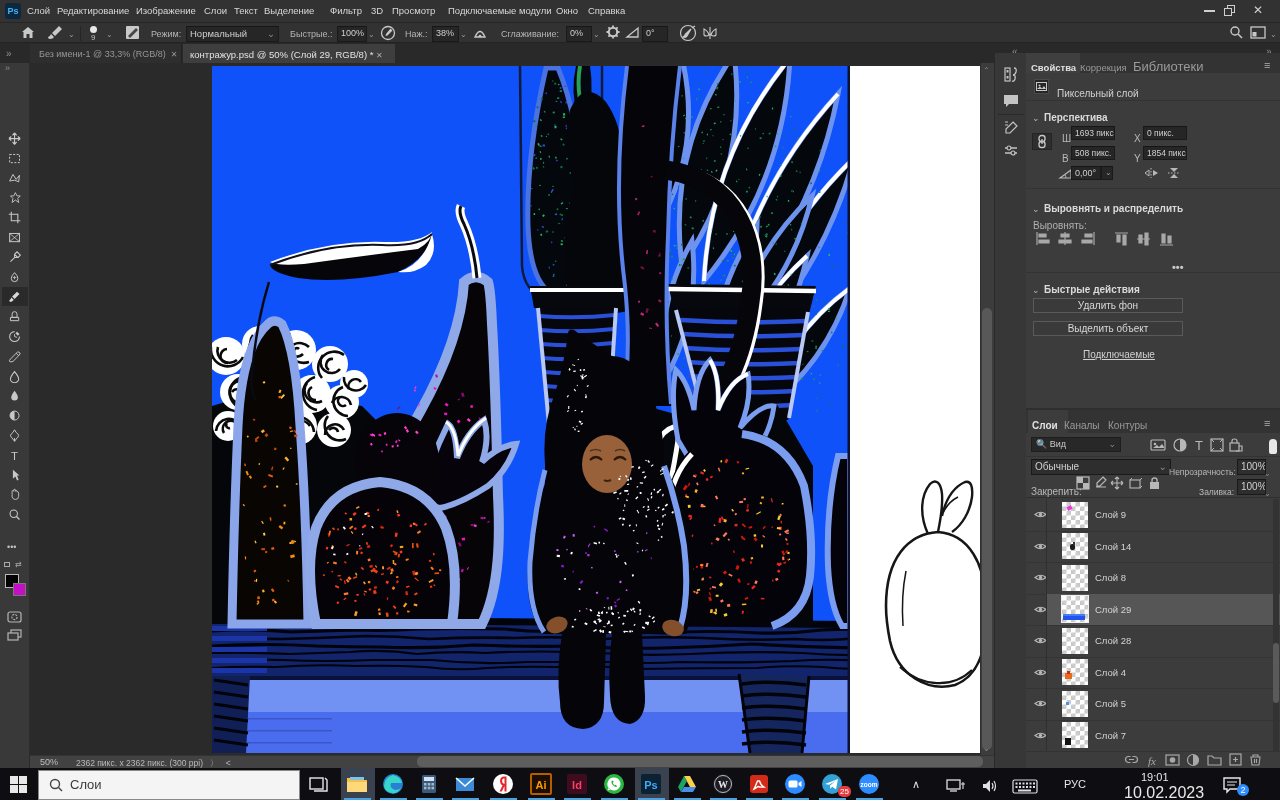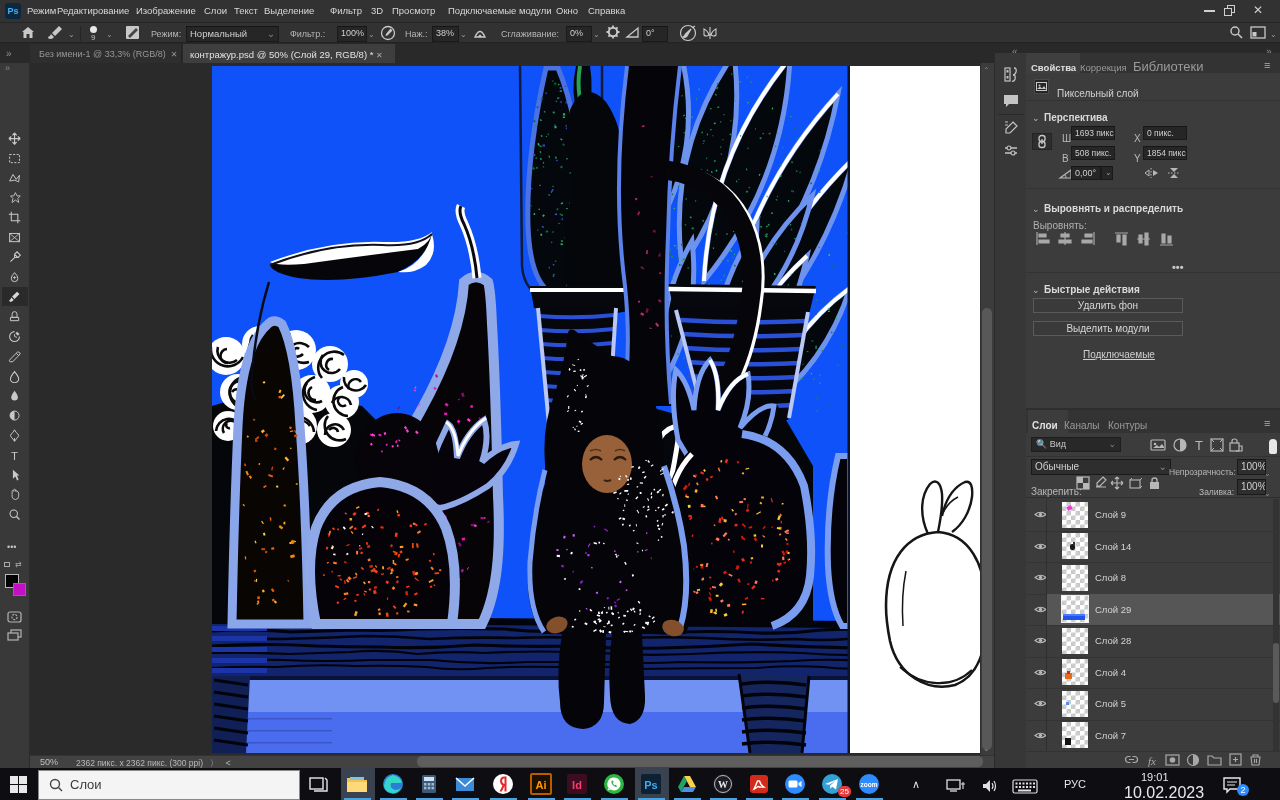--- a/index.html
+++ b/index.html
@@ -3,21 +3,21 @@
 *{margin:0;padding:0;box-sizing:border-box}
 body{width:1280px;height:800px;overflow:hidden;font-family:"Liberation Sans",sans-serif;background:#282828;position:relative}
 .a{position:absolute}
 .tx{white-space:nowrap}
 .chk{background-color:#fff;background-image:linear-gradient(45deg,#c8c8c8 25%,transparent 25%,transparent 75%,#c8c8c8 75%),linear-gradient(45deg,#c8c8c8 25%,transparent 25%,transparent 75%,#c8c8c8 75%);background-size:9px 9px;background-position:0 0,4.5px 4.5px}
 .ddb{background:#262626;border:1px solid #1a1a1a;border-top-color:#161616;color:#cfcfcf;font-size:9px;line-height:13px;padding:0 3px;white-space:nowrap;overflow:hidden}
 svg{display:block}
 </style></head><body>
 <div class="a" style="left:0;top:0;width:1280px;height:22px;background:#323232">
     <div class="a" style="left:5px;top:3px;width:16px;height:16px;background:#0b2840;border-radius:3px;color:#44b3f5;font-size:9px;font-weight:bold;text-align:center;line-height:16px">Ps</div>
-    <div class="a tx" style="left:27px;top:5px;font-size:9.5px;color:#d8d8d8">Режим</div>
+    <div class="a tx" style="left:27px;top:5px;font-size:9.5px;color:#d8d8d8">Слой</div>
     <div class="a tx" style="left:57px;top:5px;font-size:9.5px;color:#d8d8d8">Редактирование</div>
     <div class="a tx" style="left:136px;top:5px;font-size:9.5px;color:#d8d8d8">Изображение</div>
     <div class="a tx" style="left:204px;top:5px;font-size:9.5px;color:#d8d8d8">Слои</div>
     <div class="a tx" style="left:234px;top:5px;font-size:9.5px;color:#d8d8d8">Текст</div>
     <div class="a tx" style="left:264px;top:5px;font-size:9.5px;color:#d8d8d8">Выделение</div>
     <div class="a tx" style="left:330px;top:5px;font-size:9.5px;color:#d8d8d8">Фильтр</div>
     <div class="a tx" style="left:371px;top:5px;font-size:9.5px;color:#d8d8d8">3D</div>
     <div class="a tx" style="left:392px;top:5px;font-size:9.5px;color:#d8d8d8">Просмотр</div>
     <div class="a tx" style="left:448px;top:5px;font-size:9.5px;color:#d8d8d8">Подключаемые модули</div>
     <div class="a tx" style="left:556px;top:5px;font-size:9.5px;color:#d8d8d8">Окно</div>
@@ -44,21 +44,21 @@
     <div class="a tx" style="left:91px;top:10px;color:#c0c0c0;font-size:8px">9</div>
     <div class="a tx" style="left:106px;top:7px;color:#999;font-size:8px">⌄</div>
     <div class="a" style="left:124px;top:0px;width:18px;height:20px">
       <svg width="18" height="20">
         <rect x="2" y="3" width="13" height="13" rx="1" fill="#c8c8c8"></rect>
         <path d="M4,13 L12,5 L14,7 L6,15 Z" fill="#454545"></path>
       </svg>
     </div>
     <div class="a tx" style="left:151px;top:6px;color:#b5b5b5;font-size:9px">Режим:</div>
     <div class="a ddb" style="left:186px;top:3px;width:93px;height:16px;font-size:9.5px">Нормальный<span style="float:right;color:#888">⌄</span></div>
-    <div class="a tx" style="left:290px;top:6px;color:#b5b5b5;font-size:9px">Фильтр.:</div>
+    <div class="a tx" style="left:290px;top:6px;color:#b5b5b5;font-size:9px">Быстрые.:</div>
     <div class="a ddb" style="left:337px;top:3px;width:30px;height:16px">100%</div>
     <div class="a tx" style="left:368px;top:7px;color:#999;font-size:8px">⌄</div>
     <div class="a" style="left:379px;top:0px;width:18px;height:20px">
       <svg width="18" height="20">
         <circle cx="9" cy="10" r="6.5" fill="none" stroke="#c8c8c8" stroke-width="1.3"></circle>
         <path d="M11.5,5.5 L13.5,7.5 L8.5,12.5 L6.5,13 L7,11 Z" fill="#c8c8c8"></path>
       </svg>
     </div>
     <div class="a tx" style="left:405px;top:6px;color:#b5b5b5;font-size:9px">Наж.:</div>
     <div class="a ddb" style="left:432px;top:3px;width:27px;height:16px">38%</div>
@@ -1676,21 +1676,21 @@
     <div class="a" style="left:133px;top:178px">
       <svg width="16" height="15" stroke="#a8a8a8" stroke-width="1.2" fill="#a8a8a8">
         <path d="M1,14 L14,14 M3,3 L6,3 L6,12 L3,12 Z M9,5 L12,5 L12,12 L9,12 Z"></path>
       </svg>
     </div>
     <div class="a tx" style="left:146px;top:204px"><span style="color:#c8c8c8;font-size:11px;font-weight:bold">•••</span></div>
     <div class="a" style="left:0px;top:219px;width:254px;height:1px;background:#333"></div>
     <div class="a tx" style="left:6px;top:226px"><span style="color:#b8b8b8;font-size:9px">⌄</span></div>
     <div class="a tx" style="left:18px;top:226px"><span style="color:#dadada;font-size:10px;font-weight:bold">Быстрые действия</span></div>
     <div class="a" style="left:7px;top:245px;width:150px;height:15px;background:#3a3a3a;border:1px solid #5a5a5a;color:#d8d8d8;font-size:10px;text-align:center;line-height:14px">Удалить фон</div>
-    <div class="a" style="left:7px;top:268px;width:150px;height:15px;background:#3a3a3a;border:1px solid #5a5a5a;color:#d8d8d8;font-size:10px;text-align:center;line-height:14px">Выделить модули</div>
+    <div class="a" style="left:7px;top:268px;width:150px;height:15px;background:#3a3a3a;border:1px solid #5a5a5a;color:#d8d8d8;font-size:10px;text-align:center;line-height:14px">Выделить объект</div>
     <div class="a tx" style="left:57px;top:291px"><span style="color:#d0d0d0;font-size:10px;text-decoration:underline">Подключаемые</span></div>
     <div class="a" style="left:0px;top:355px;width:254px;height:2px;background:#2e2e2e"></div>
     <div class="a" style="left:0;top:357px;width:254px;height:23px;background:#333333"></div>
     <div class="a" style="left:2px;top:357px;width:40px;height:23px;background:#3c3c3c"></div>
     <div class="a tx" style="left:6px;top:362px"><span style="color:#e0e0e0;font-size:10px;font-weight:bold">Слои</span></div>
     <div class="a tx" style="left:38px;top:362px"><span style="color:#9a9a9a;font-size:10px">Каналы</span></div>
     <div class="a tx" style="left:82px;top:362px"><span style="color:#9a9a9a;font-size:10px">Контуры</span></div>
     <div class="a tx" style="left:238px;top:360px"><span style="color:#b0b0b0;font-size:11px">≡</span></div>
     <div class="a" style="left:5px;top:384px;width:90px;height:15px;background:#282828;border:1px solid #1e1e1e;color:#c8c8c8;font-size:9px;line-height:13px;padding:0 4px">🔍 Вид<span style="float:right;color:#888">⌄</span></div>
     <div class="a" style="left:124px;top:384px">

